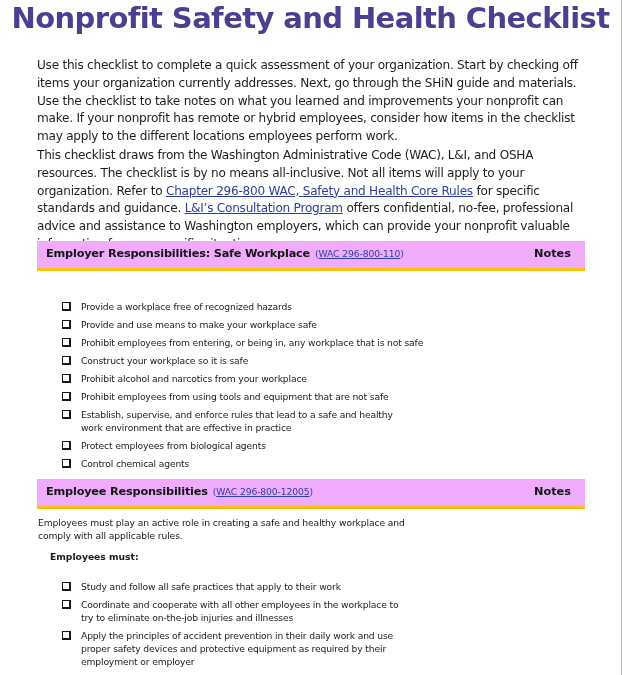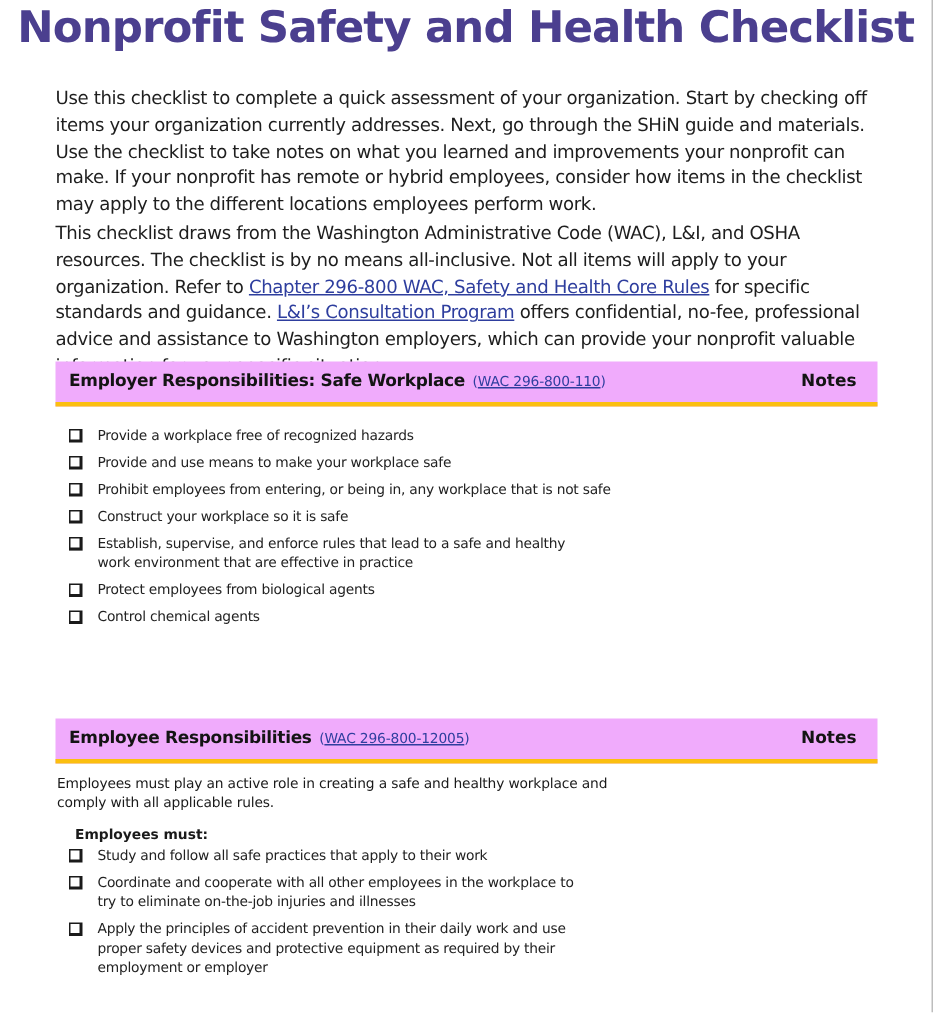--- a/index.html
+++ b/index.html
@@ -91,21 +91,21 @@
       right: 14px;
       top: 6px;
       font-weight: bold;
       font-size: 11.3px;
       color: #141414;
     }
     .checklist {
       position: absolute;
       left: 46px;
       width: 400px;
-      margin: 0;
+      margin: 16px;
       padding: 0;
       list-style: none;
     }
     .checklist li {
       position: relative;
       padding-left: 19px;
       font-size: 9.2px;
       line-height: 13px;
       color: #222;
       letter-spacing: -0.15px;
@@ -155,21 +155,22 @@
   <div class="section-header" style="top:241px;">
     <span class="sh-title"><span>Employer Responsibilities: Safe Workplace</span><span class="sh-link"><span>(</span><a href="#">WAC 296-800-110</a><span>)</span></span></span>
     <span class="sh-notes">Notes</span>
   </div>
 
   <ul class="checklist" style="top:284px;">
     <li><span class="box"></span><span>Provide a workplace free of recognized hazards</span></li>
     <li><span class="box"></span><span>Provide and use means to make your workplace safe</span></li>
     <li><span class="box"></span><span>Prohibit employees from entering, or being in, any workplace that is not safe</span></li>
     <li><span class="box"></span><span>Construct your workplace so it is safe</span></li>
-    <li><span class="box"></span></li>
+    <li><span class="box"></span><span>Prohibit alcohol and narcotics from your workplace</span></li>
+    <li><span class="box"></span><span>Prohibit employees from using tools and equipment that are not safe</span></li>
     <li style="width:330px;"><span class="box"></span><span>Establish, supervise, and enforce rules that lead to a safe and healthy work environment that are effective in practice</span></li>
     <li><span class="box"></span><span>Protect employees from biological agents</span></li>
     <li><span class="box"></span><span>Control chemical agents</span></li>
   </ul>
 
   <div class="section-header" style="top:479px;">
     <span class="sh-title"><span>Employee Responsibilities</span><span class="sh-link"><span>(</span><a href="#">WAC 296-800-12005</a><span>)</span></span></span>
     <span class="sh-notes">Notes</span>
   </div>
 

